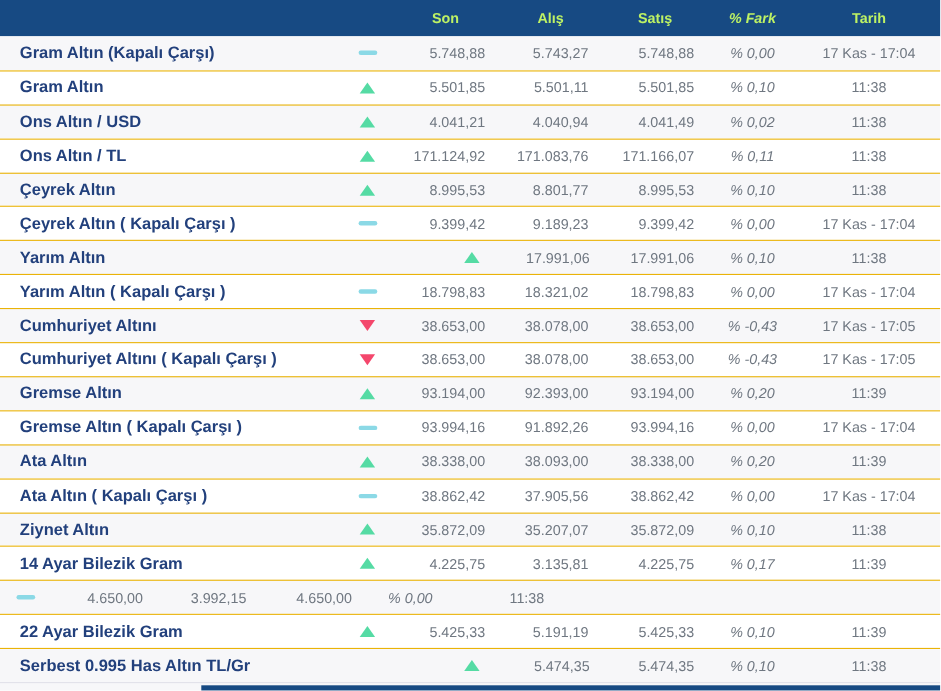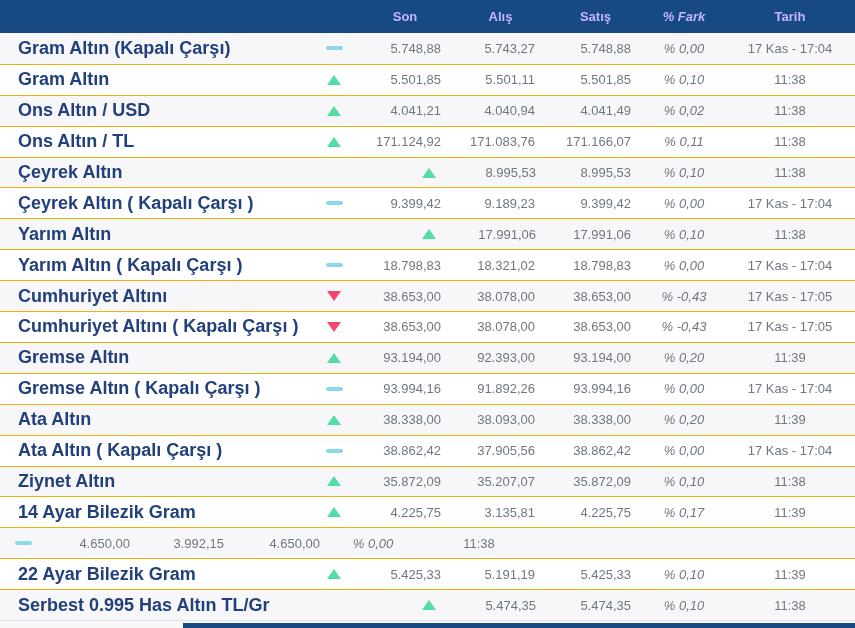--- a/index.html
+++ b/index.html
@@ -17,29 +17,29 @@
   
   .tbody {
     height:587px; flex:0 0 587px;
     display:grid; grid-template-rows:repeat(19,1fr);
   }
   .row { display:flex; align-items:center; background:#ffffff; border-top:1px solid #eab308; }
   .row:first-child { border-top:none; }
   .row.alt { background:#f7f7f9; }
   
   .cell { display:flex; align-items:center; height:100%; }
-  .c-name  { flex:1 1 auto; padding-left:18px; color:#22407c; font-weight:bold; font-size:18px; }
+  .c-name  { flex:1 1 auto; padding-left:18px; color:#22407c; font-weight:bold; font-size:15px; }
   .c-ind   { flex:0 0 46px; justify-content:center; }
   .c-son   { flex:0 0 96px; justify-content:flex-end; padding-right:12px; }
   .c-alis  { flex:0 0 95px; justify-content:flex-end; padding-right:13px; }
   .c-satis { flex:0 0 95px; justify-content:flex-end; padding-right:12px; }
   .c-fark  { flex:0 0 82px; justify-content:center;font-style:italic; }
   .c-tarih { flex:0 0 130px; justify-content:center; }
   .num { color:#6f7781; font-size:13px; }
-  .thead .cell { justify-content:center; padding:0; color:#c4b5fd; font-size:13px; }
+  .thead .cell { justify-content:center; padding:0; color:#bef264; font-size:13px; }
   
   .tri-up {
     width:0; height:0;
     border-left:7px solid transparent; border-right:7px solid transparent;
     border-bottom:10px solid #55dba4;
   }
   .tri-down {
     width:0; height:0;
     border-left:7px solid transparent; border-right:7px solid transparent;
     border-top:10px solid #f4476c;
@@ -112,20 +112,21 @@
         <div class="cell c-satis num">171.166,07</div>
         <div class="cell c-fark num">% 0,11</div>
         <div class="cell c-tarih num">11:38</div>
       </div>
       <div class="row alt">
         <div class="cell c-name">Çeyrek Altın</div>
         <div class="cell c-ind">
           <span class="tri-up"></span>
         </div>
         <div class="cell c-son num">8.995,53</div>
+        <div class="cell c-alis num">8.801,77</div>
         <div class="cell c-satis num">8.995,53</div>
         <div class="cell c-fark num">% 0,10</div>
         <div class="cell c-tarih num">11:38</div>
       </div>
       <div class="row">
         <div class="cell c-name">Çeyrek Altın ( Kapalı Çarşı )</div>
         <div class="cell c-ind">
           <span class="dash-flat"></span>
         </div>
         <div class="cell c-son num">9.399,42</div>

